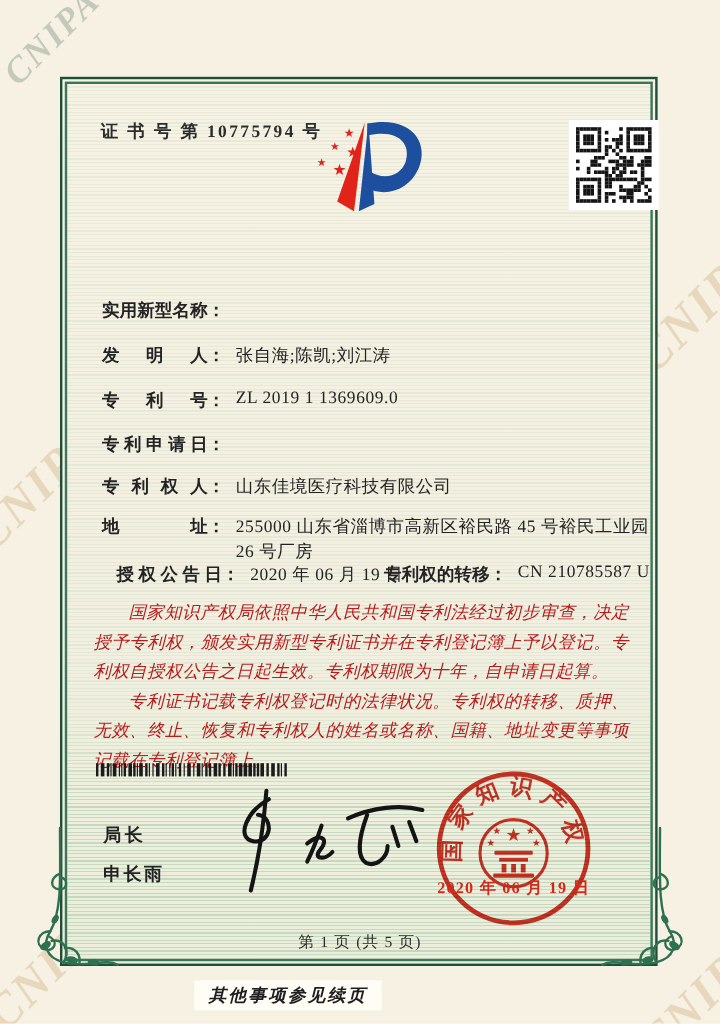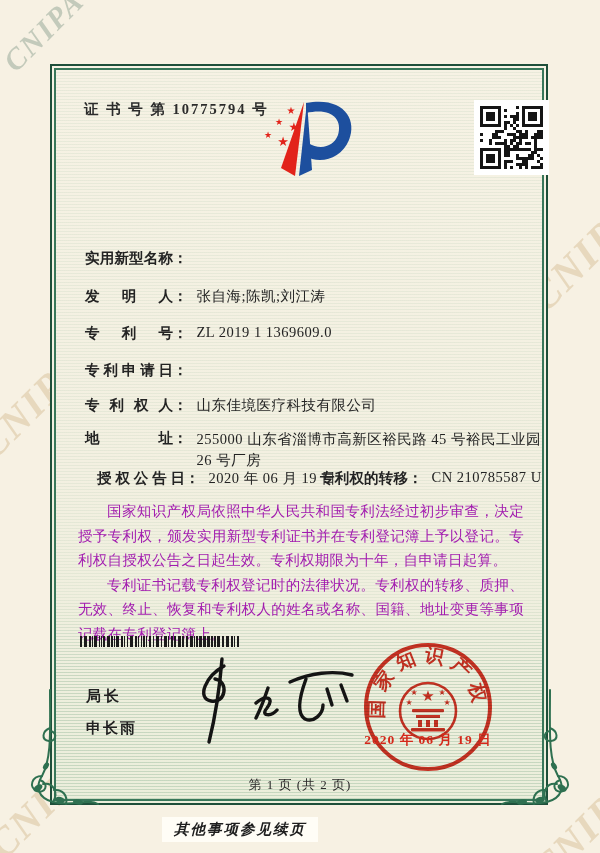--- a/index.html
+++ b/index.html
@@ -51,22 +51,22 @@
        -moz-text-align-last:justify;flex:0 0 88px;}
   .colon{font-weight:600;margin-right:9px;}
   .val{letter-spacing:.5px;}
   .row.name{top:249px;} .row.inv{top:287px;} .row.pno{top:324px;}
   .row.fdate{top:361px;} .row.owner{top:396px;} .row.addr{top:429px;}
   .row.addr .val{width:346px;line-height:21px;}
   .grant2{position:absolute;left:223px;top:0;display:flex;}
   .row.grant{top:469px;width:455px;margin-left:12px;}
 
   .paras{position:absolute;left:78px;top:499px;width:446px;}
-  .paras p{margin:0;font-size:14.5px;line-height:24.5px;
-           text-indent:2em;text-align:justify;color:#a21caf;letter-spacing:.3px;}
+  .paras p{margin:0;font-size:14.5px;font-style:italic;line-height:24.5px;
+           text-indent:2em;text-align:justify;color:#b91c1c;letter-spacing:.3px;}
 
   .barcode{position:absolute;left:80px;top:636px;width:164px;height:11px;}
   .barcode .b{position:absolute;top:0;height:11px;background:#1b1b1b;}
 
   .signer-title{position:absolute;left:86px;top:687px;font-size:15px;font-weight:bold;
       letter-spacing:3px;color:#222;font-family:"Liberation Sans","DejaVu Sans",sans-serif;}
   .signer-name{position:absolute;left:86px;top:719px;font-size:15px;font-weight:bold;
       letter-spacing:2px;color:#222;font-family:"Liberation Sans","DejaVu Sans",sans-serif;}
 
   .signature{position:absolute;left:172px;top:652px;}
@@ -503,18 +503,18 @@
       <rect x="56" y="74" width="32" height="3.2" rx="1"></rect>
       <rect x="60" y="80" width="24" height="3"></rect>
       <rect x="62" y="85" width="4" height="7"></rect>
       <rect x="70" y="85" width="4" height="7"></rect>
       <rect x="78" y="85" width="4" height="7"></rect>
       <rect x="55" y="93" width="34" height="3.4" rx="1"></rect>
     </g>
   </svg>
   <div class="seal-date">2020 年 06 月 19 日</div>
 
-  <div class="pagenum">第 1 页 (共 2 页)</div>
+  <div class="pagenum">第 1 页 (共 5 页)</div>
   <div class="note">
     <span>其他事项参见续页</span>
   </div>
 
 </div>
 
 </body></html>

